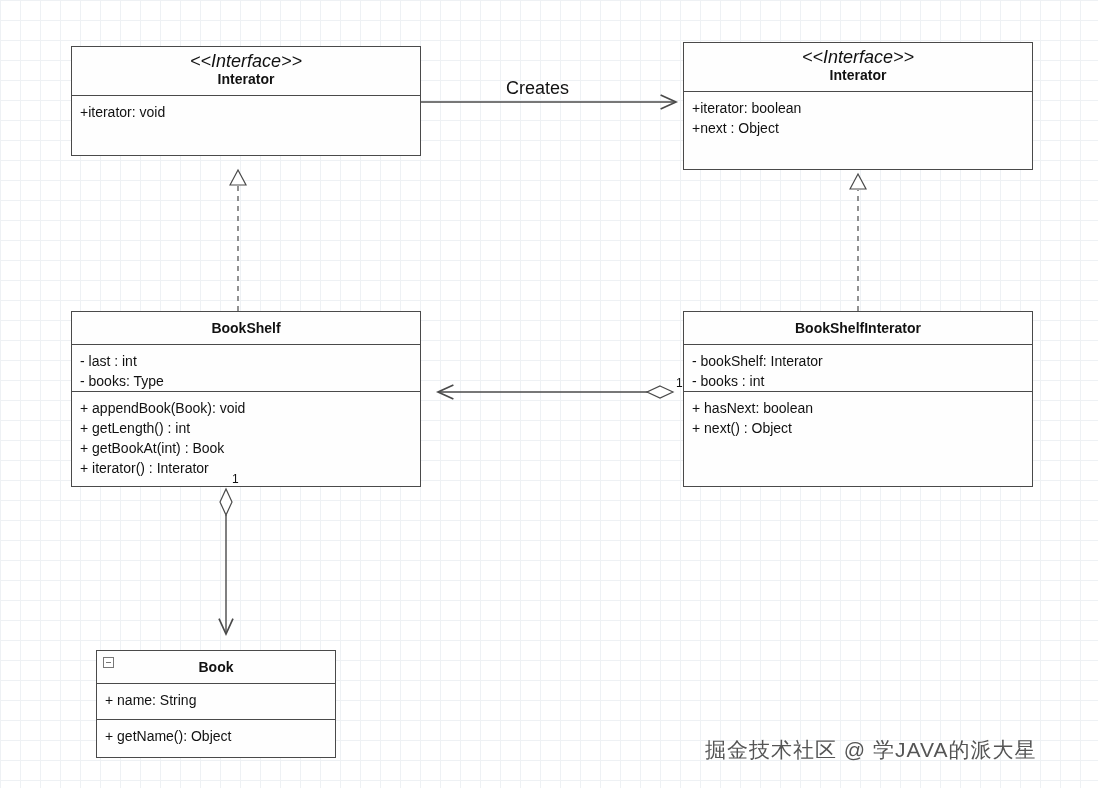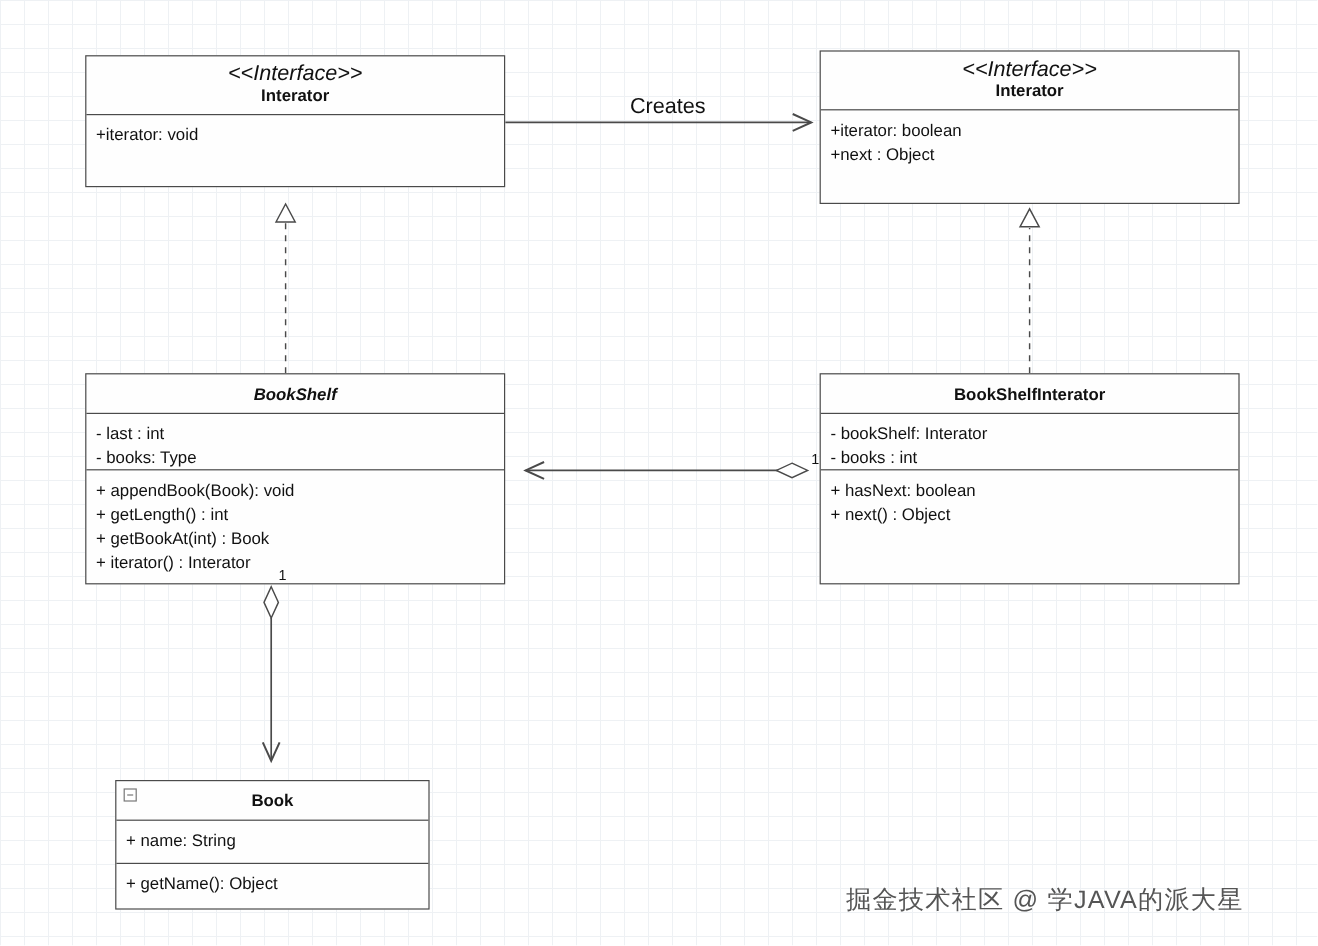--- a/index.html
+++ b/index.html
@@ -155,21 +155,21 @@
       <div class="stereotype">&lt;&lt;Interface&gt;&gt;</div>
       <div class="class-name">Interator</div>
     </div>
     <div class="uml-sep uml-section" style="height:64px;">
       <div>+iterator: boolean</div>
       <div>+next : Object</div>
     </div>
   </div>
 
   <div class="uml-box" style="left:71px; top:311px; width:350px; height:176px;">
-    <div class="uml-header" style="padding-top:7px; padding-bottom:7px;font-style:italic;">
+    <div class="uml-header" style="padding-top:7px; padding-bottom:7px;">
       <div class="class-name">BookShelf</div>
     </div>
     <div class="uml-sep uml-section" style="height:47px;">
       <div>- last : int</div>
       <div>- books: Type</div>
     </div>
     <div class="uml-sep uml-section" style="height:97px;">
       <div>+ appendBook(Book): void</div>
       <div>+ getLength() : int</div>
       <div>+ getBookAt(int) : Book</div>
@@ -184,33 +184,33 @@
     <div class="uml-sep uml-section" style="height:47px;">
       <div>- bookShelf: Interator</div>
       <div>- books : int</div>
     </div>
     <div class="uml-sep uml-section" style="height:97px;">
       <div>+ hasNext: boolean</div>
       <div>+ next() : Object</div>
     </div>
   </div>
 
-  <div class="uml-box" style="left:96px; top:650px; width:262px; height:108px;">
+  <div class="uml-box" style="left:96px; top:650px; width:240px; height:108px;">
     <div class="uml-header" style="padding-top:7px; padding-bottom:7px; position:relative;">
       <span class="book-icon"></span>
       <div class="class-name">Book</div>
     </div>
     <div class="uml-sep uml-section" style="height:36px;">
       <div>+ name: String</div>
     </div>
     <div class="uml-sep uml-section" style="height:38px;">
       <div>+ getName(): Object</div>
     </div>
   </div>
 
-  <div class="edge-label" style="left:525px; top:78px;text-align:right;">Creates</div>
+  <div class="edge-label" style="left:506px; top:78px;text-align:right;">Creates</div>
 
   <div class="mult-label" style="left:676px; top:376px;">1</div>
   <div class="mult-label" style="left:232px; top:472px;">1</div>
 
   <div class="watermark" style="left:705px; top:736px;">掘金技术社区 @ 学JAVA的派大星</div>
 
 </div>
 
 </body></html>

